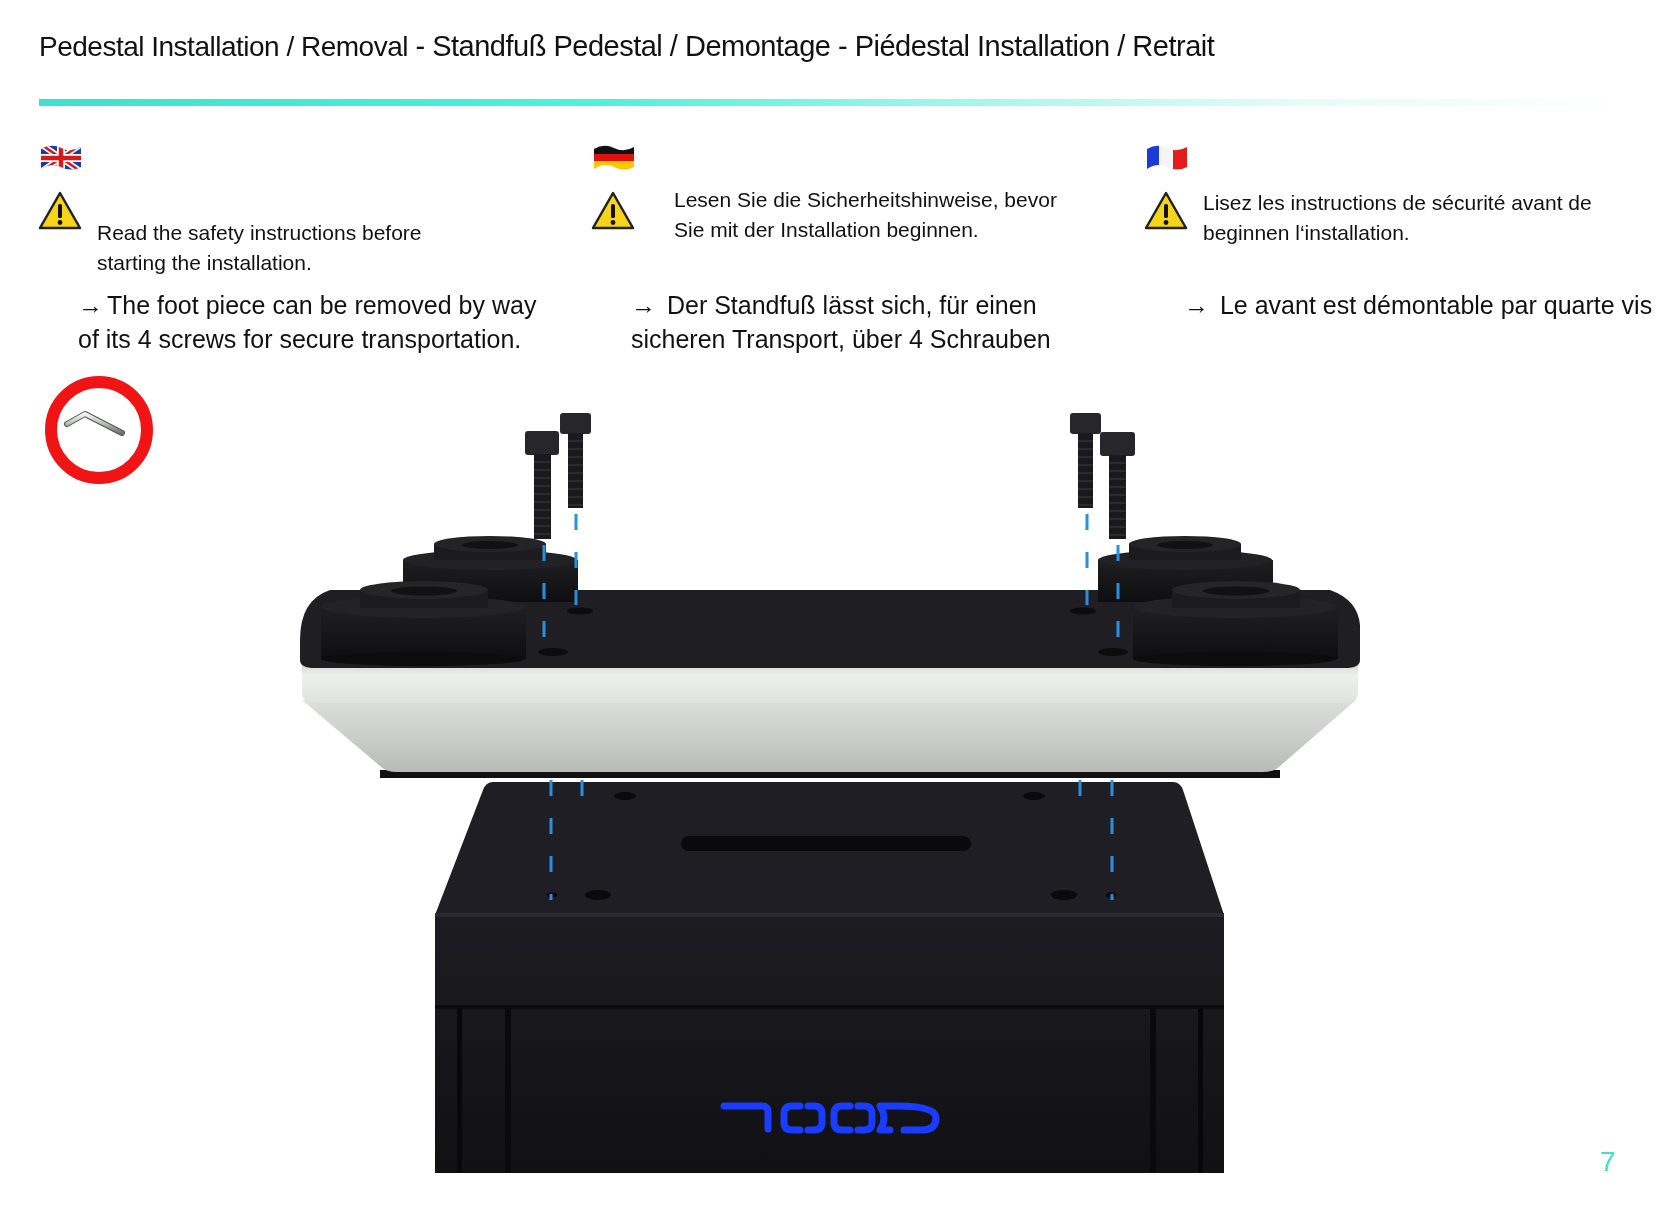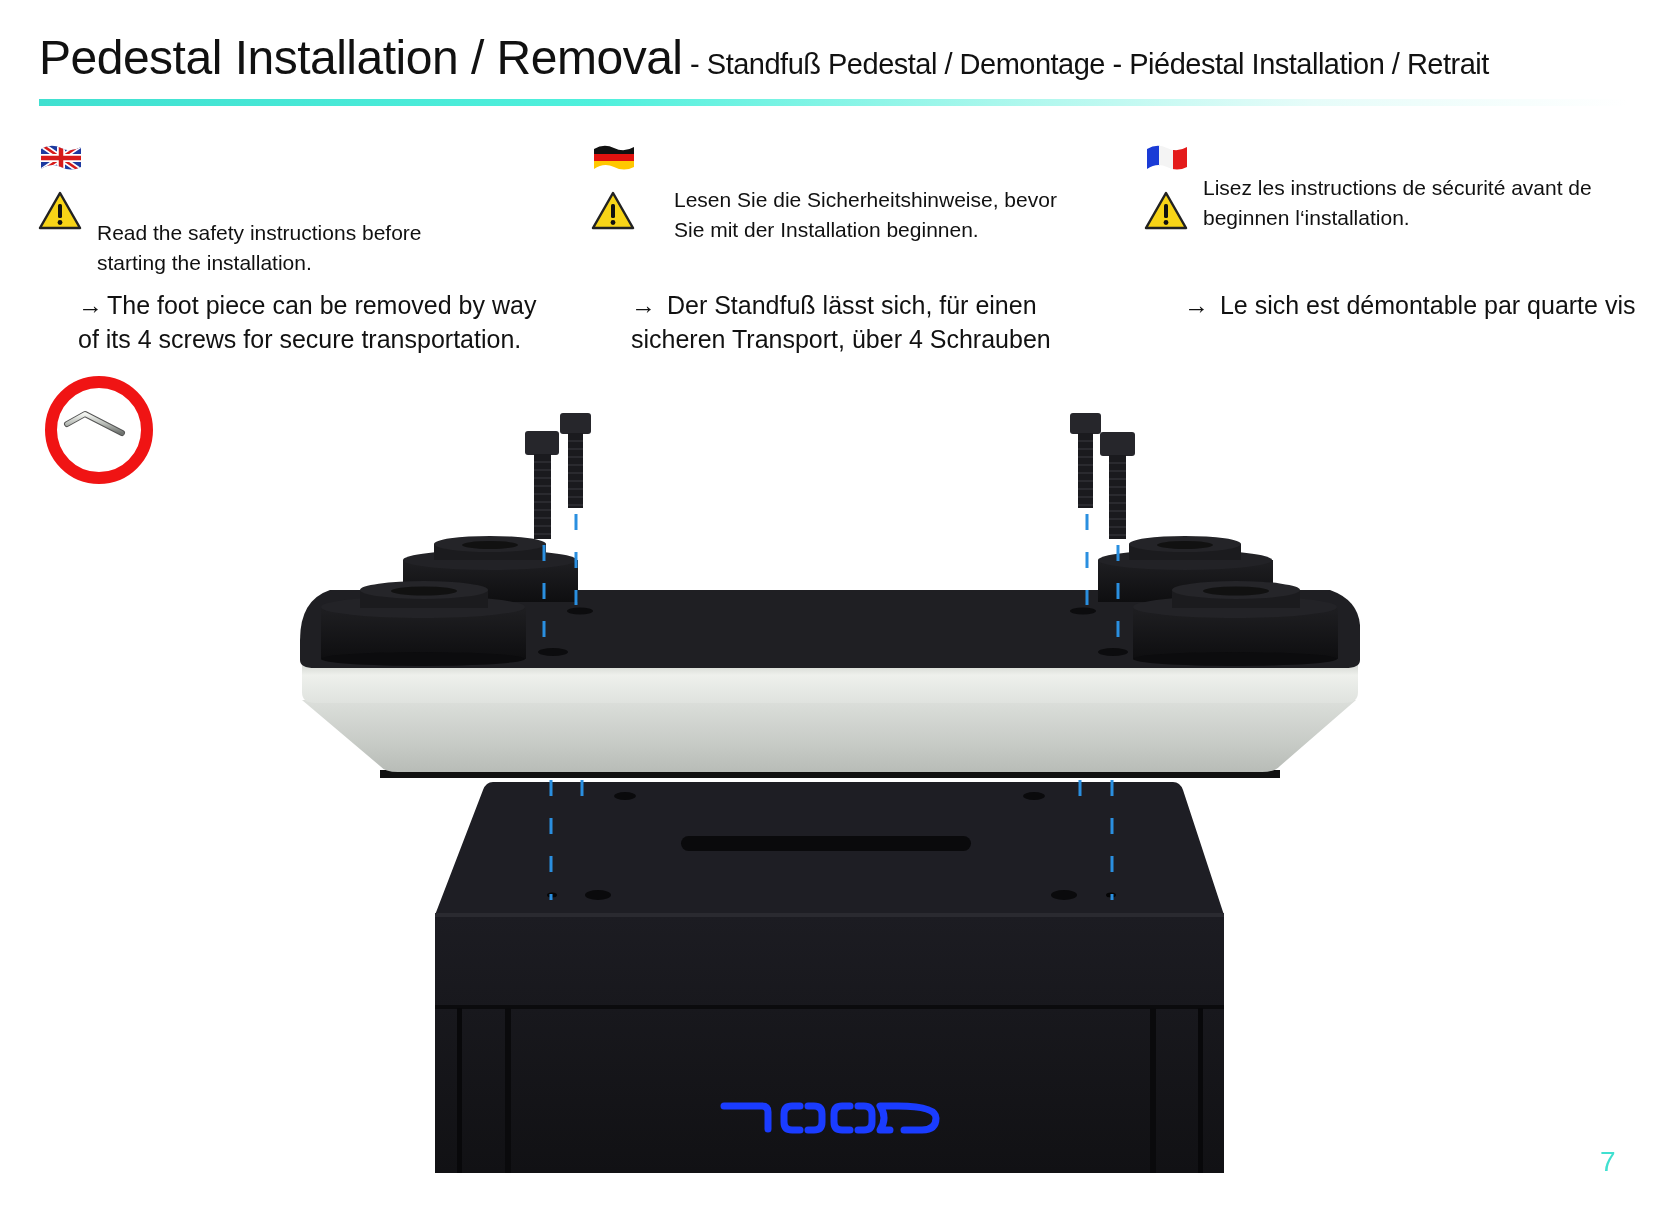--- a/index.html
+++ b/index.html
@@ -1,20 +1,20 @@
 <!DOCTYPE html>
 <html><head>
 <meta charset="utf-8">
 <style>
   html, body { margin:0; padding:0; background:#ffffff; }
   body { width:1677px; height:1213px; position:relative; overflow:hidden;
          font-family:"DejaVu Sans", "Liberation Sans", sans-serif; color:#111; }
   .abs { position:absolute; }
   .title { left:39px; top:30px; white-space:nowrap; font-family:"Liberation Sans", sans-serif; letter-spacing:-0.5px; }
-  .title .main { font-size:48px; color:#111; }
+  .title .main { font-size:28px; color:#111; }
   .title .sub { font-size:29px; color:#111; }
   .rule { left:39px; top:99px; width:1590px; height:7px;
           background:linear-gradient(90deg, #40e0d0 0%, #4ff0dc 35%, #a8f7ec 60%, #e6fcf9 80%, rgba(255,255,255,0) 100%); }
   .flag { width:44px; height:30px; }
   .warn-icon { width:44px; height:40px; }
   .warn-text { font-family:"Liberation Sans", sans-serif; font-size:21px; line-height:30px; color:#111; width:470px; }
   .para { font-family:"Liberation Sans", sans-serif; font-size:25px; line-height:34px; color:#111; width:500px;margin-left:24px; }
   .para .arrow { margin-right:4px; }
   .page-num { left:1600px; top:1146px; font-family:"Liberation Sans", sans-serif; font-size:28px; color:#40e0d0; }
   .illustration { left:0; top:0; width:1677px; height:1213px; pointer-events:none; }
@@ -85,35 +85,35 @@
 <div class="abs warn-text" style="left:674px;top:185px;">
   <div>Lesen Sie die Sicherheitshinweise, bevor</div>
   <div>Sie mit der Installation beginnen.</div>
 </div>
 
 <svg class="abs warn-icon" style="left:1144px;top:191px;" viewBox="0 0 44 40">
   <path d="M22 2 L42 37 L2 37 Z" fill="#f7d417" stroke="#222" stroke-width="2.5" stroke-linejoin="round"></path>
   <rect x="20" y="13" width="4" height="14" rx="1.5" fill="#111"></rect>
   <circle cx="22" cy="31.5" r="2.4" fill="#111"></circle>
 </svg>
-<div class="abs warn-text" style="left:1203px;top:173px;">
+<div class="abs warn-text" style="left:1203px;top:188px;">
   <div>Lisez les instructions de sécurité avant de</div>
   <div>beginnen l‘installation.</div>
 </div>
 
 <div class="abs para" style="left:54px;top:288px;">
   <div><span class="arrow">→</span><span>The foot piece can be removed by way</span></div>
   <div>of its 4 screws for secure transportation.</div>
 </div>
 <div class="abs para" style="left:607px;top:288px;">
   <div><span class="arrow">→</span><span> Der Standfuß lässt sich, für einen</span></div>
   <div>sicheren Transport, über 4 Schrauben</div>
 </div>
 <div class="abs para" style="left:1160px;top:288px;">
-  <div><span class="arrow">→</span><span> Le sich est démontable par quarte vis</span></div>
+  <div><span class="arrow">→</span><span> Le avant est démontable par quarte vis</span></div>
 </div>
 
 <svg class="abs tool-badge" viewBox="0 0 110 110">
   <circle cx="55" cy="55" r="48" fill="none" stroke="#f01414" stroke-width="12"></circle>
   <defs>
     <linearGradient id="steel" x1="0" y1="0" x2="0" y2="1">
       <stop offset="0" stop-color="#f4f6f2"></stop>
       <stop offset="0.5" stop-color="#b9bdb8"></stop>
       <stop offset="1" stop-color="#6f736f"></stop>
     </linearGradient>

